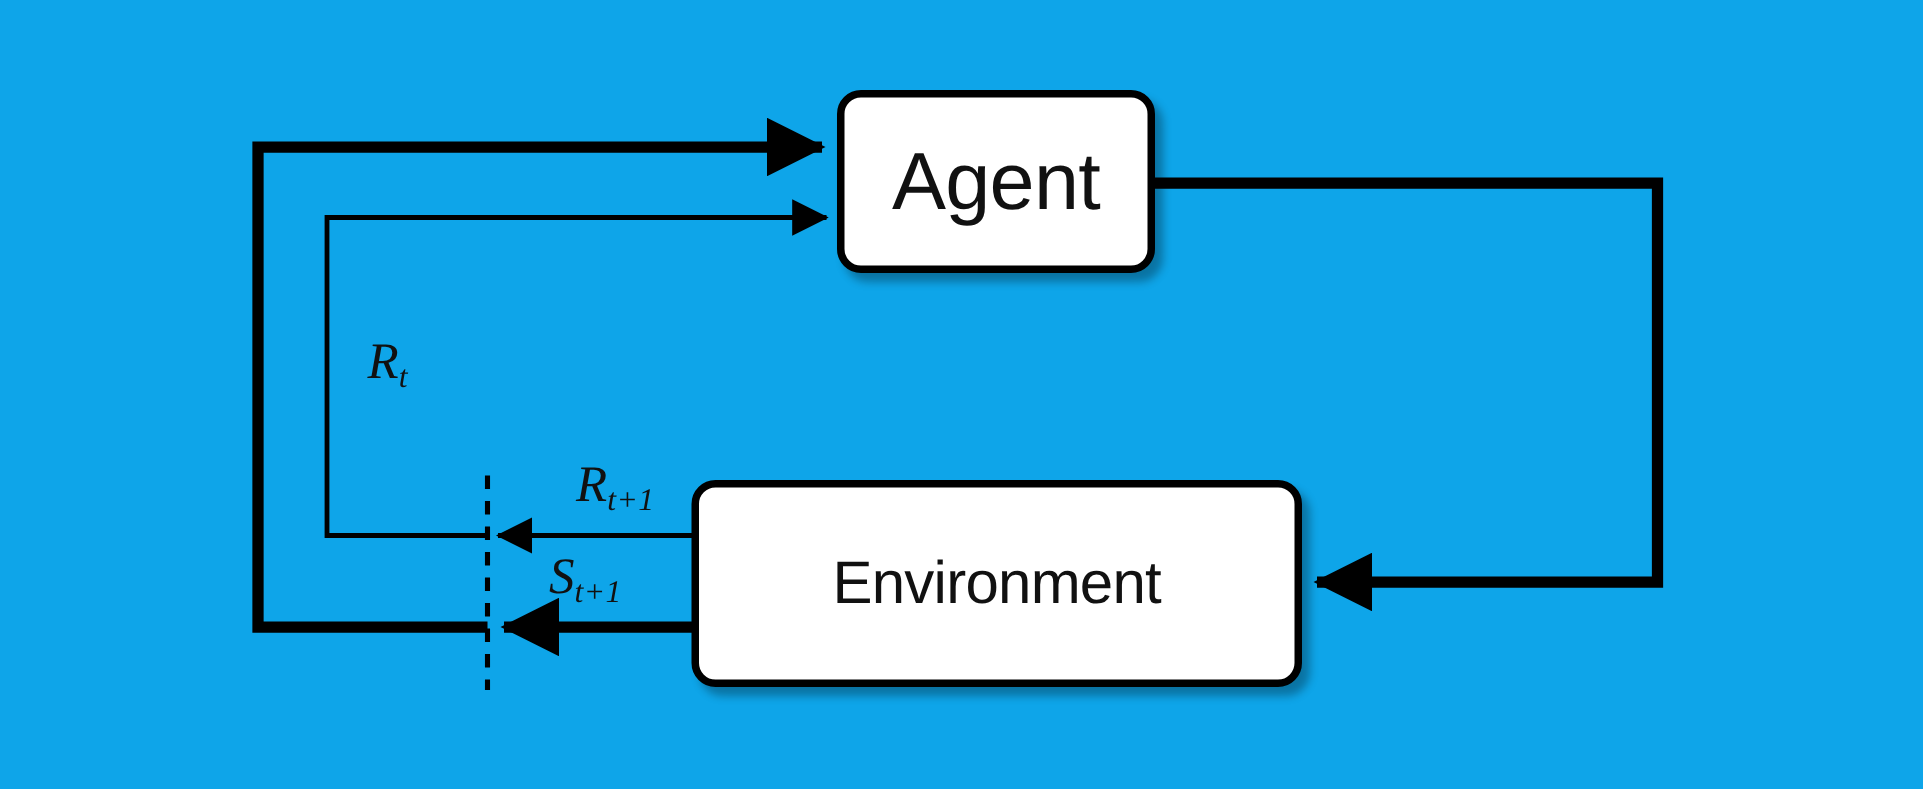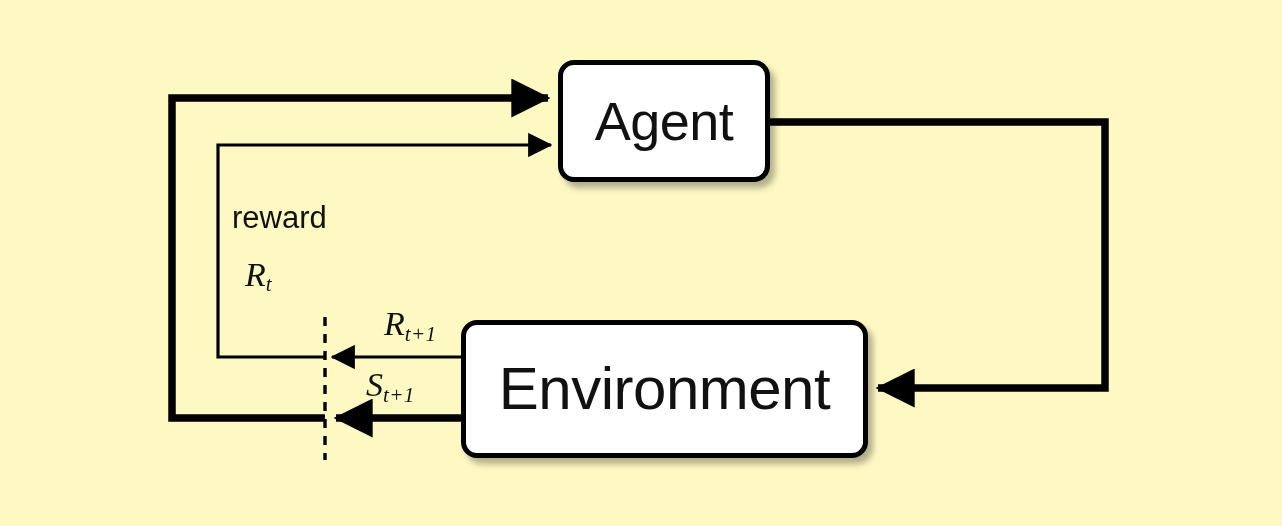--- a/index.html
+++ b/index.html
@@ -8,21 +8,21 @@
     padding: 0;
     background: #ffffff;
   }
   body {
     font-family: "Liberation Sans", sans-serif;
   }
   #canvas {
     position: relative;
     width: 1282px;
     height: 526px;
-    background: #fef9c3;
+    background: #0ea5e9;
     overflow: hidden;
   }
   #diagram-svg {
     position: absolute;
     left: 0;
     top: 0;
     width: 1282px;
     height: 526px;
   }
   .node-box {
@@ -50,21 +50,21 @@
     width: 212px;
     height: 122px;
   }
   #environment-box {
     left: 461px;
     top: 320px;
     width: 407px;
     height: 138px;
   }
   #environment-box .node-label {
-    font-size: 60px;
+    font-size: 40px;
   }
   .edge-label {
     position: absolute;
     white-space: nowrap;
     color: #111111;
   }
   .word {
     font-family: "Liberation Sans", sans-serif;
     font-size: 31px;
     line-height: 1.05;
@@ -145,21 +145,20 @@
   <div class="node-box" id="agent-box">
     <span class="node-label">Agent</span>
   </div>
 
   <div class="node-box" id="environment-box">
     <span class="node-label">Environment</span>
   </div>
 
 
   <div class="edge-label stacked" id="label-reward">
-    <span class="word">reward</span>
     <span class="mathsym"><span>R</span><sub>t</sub></span>
   </div>
 
 
   <div class="edge-label" id="label-reward-next">
     <span class="mathsym"><span>R</span><sub>t+1</sub></span>
   </div>
 
   <div class="edge-label" id="label-state-next">
     <span class="mathsym"><span>S</span><sub>t+1</sub></span>

